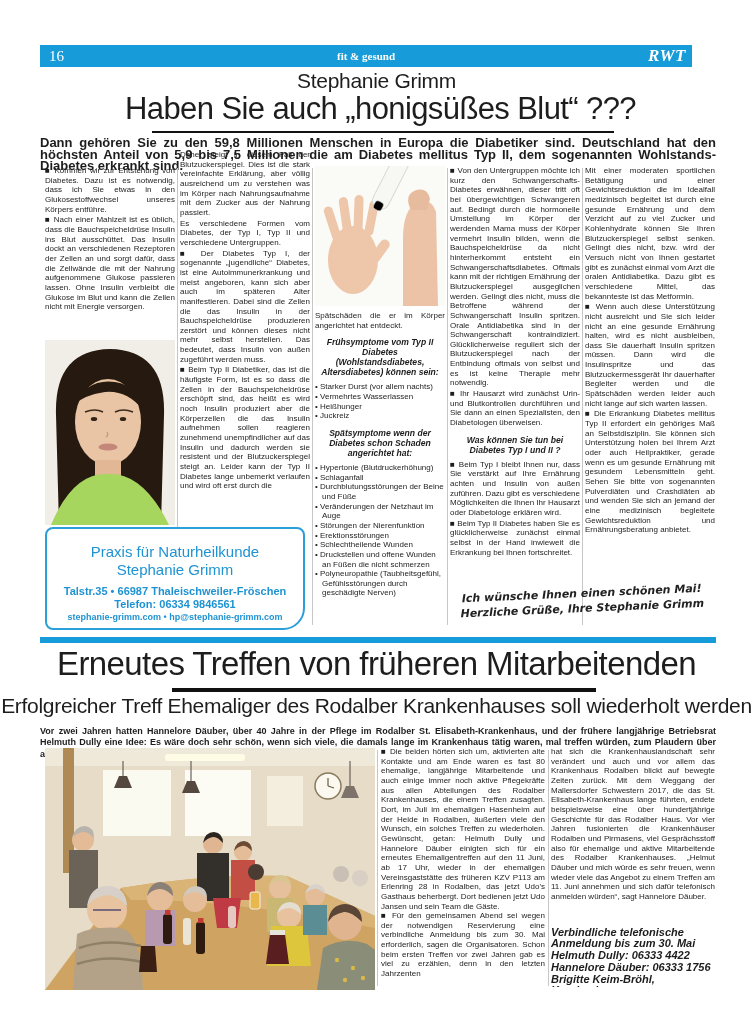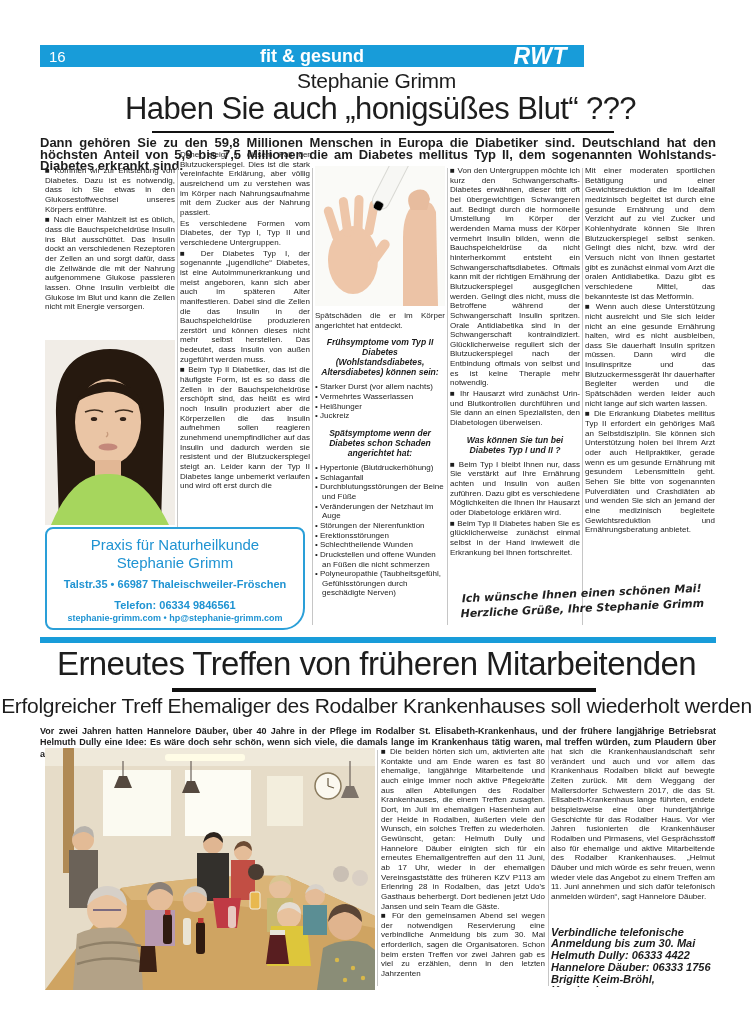--- a/index.html
+++ b/index.html
@@ -3,25 +3,25 @@
 <meta charset="utf-8">
 <style>
   * { margin:0; padding:0; box-sizing:border-box; }
   html,body { background:#888; }
   .page {
     position:relative; width:753px; height:1024px; background:#fff;
     font-family:"Liberation Sans", sans-serif; color:#1d1d1d; overflow:hidden;
     margin:0 auto;
   }
   
-  .barhead { position:absolute; left:40px; top:45px; width:544px; height:22px;
-    display:flex; align-items:center; color:#fff; }
+  .barhead { position:absolute; left:40px; top:45px; width:652px; height:22px;
+    display:flex; align-items:center; color:#fff;font-family:Liberation Serif, serif; }
   .pageno { position:absolute; left:9px; font-size:15px; font-weight:400; }
-  .section { width:100%; text-align:center; font-size:18px; font-weight:700; }
-  .brand { position:absolute; right:17px; font-size:23px; font-weight:700; font-style:italic; letter-spacing:.5px;text-align:center; }
+  .section { width:100%; text-align:center; font-size:11px; font-weight:700; }
+  .brand { position:absolute; right:6px; font-size:17px; font-weight:700; font-style:italic; letter-spacing:.5px;text-align:center; }
   
   .kicker { position:absolute; left:0; top:69px; width:753px; text-align:center;
     font-size:21px; font-weight:400; letter-spacing:-.3px; }
   .title1 { position:absolute; left:0; top:91px; width:753px; text-align:center;
     font-size:31px; font-weight:400; letter-spacing:-.6px;padding-left:8px; }
   .title1-rule { position:absolute; left:152px; top:131px; width:462px; height:2px; background:#111; }
   .lead1 { position:absolute; left:40px; top:137px; width:676px;
     font-size:13px; line-height:11.5px; font-weight:700; text-align:justify; }
   
   .col { position:absolute; width:130px; overflow:hidden; }
@@ -36,21 +36,21 @@
     line-height:10px; margin:7px 2px 5px; }
   .sym-list { list-style:none; }
   .sym-list li { font-size:8px; line-height:9.65px; padding-left:7px; text-indent:-7px; }
   .sym-list li::before { content:"• "; }
   .caption3 { font-size:8px; line-height:9.65px; text-align:justify; margin-top:5px; }
   
   .portrait { position:absolute; left:45px; top:340px; width:130px; height:185px; }
   .handsimg { width:130px; height:140px; display:block; }
   .infobox { position:absolute; left:45px; top:527px; width:260px; height:103px;
     background:#fff; border:2px solid #2a9fd8; border-radius:8px 8px 22px 8px;
-    text-align:center; color:#1f93d2; padding-top:7px; }
+    text-align:center; color:#1f93d2; padding-top:14px; }
   .ib-name { font-size:15px; line-height:18px; font-weight:400; }
   .ib-addr { font-size:11px; line-height:13px; font-weight:700; margin-top:6px; }
   .ib-web  { font-size:9px;  line-height:12px; font-weight:700; }
   
   .closing { position:absolute; left:448px; top:586px; width:268px; text-align:center;
     font-family:"DejaVu Sans", sans-serif; font-size:11px; line-height:15px;
     font-weight:700; font-style:italic; transform:rotate(-2.5deg); color:#222; }
   .divider { position:absolute; left:40px; top:637px; width:676px; height:6px; background:#189cd9; }
   
   .title2 { position:absolute; left:0; top:645px; width:753px; text-align:center;
@@ -105,21 +105,21 @@
     <path d="M62,92 Q64,95 61,97" stroke="#c79a7c" stroke-width="1.3" fill="none"></path>
     <ellipse cx="63" cy="107" rx="9.5" ry="3.6" fill="#c4887a"></ellipse>
     <rect x="50" y="120" width="26" height="24" fill="#e2b795"></rect>
     <path d="M6,185 Q28,132 63,134 Q98,132 124,185 Z" fill="#a6d65d"></path>
   </svg>
 
   <div class="infobox">
     <div class="ib-name">Praxis für Naturheilkunde</div>
     <div class="ib-name">Stephanie Grimm</div>
     <div class="ib-addr">Talstr.35 • 66987 Thaleischweiler-Fröschen</div>
-    <div class="ib-addr" style="margin-top:8px;">Telefon: 06334 9846561</div>
+    <div class="ib-addr" style="margin-top:0;">Telefon: 06334 9846561</div>
     <div class="ib-web">stephanie-grimm.com • hp@stephanie-grimm.com</div>
   </div>
 
   <div class="col c2">
     <p>Daher steigt in diesem Fall der Blutzuckerspiegel. Dies ist die stark vereinfachte Erklärung, aber völlig ausreichend um zu verstehen was im Körper nach Nahrungsaufnahme mit dem Zucker aus der Nahrung passiert.</p>
     <p>Es verschiedene Formen vom Diabetes, der Typ I, Typ II und verschiedene Untergruppen.</p>
     <p>■ Der Diabetes Typ I, der sogenannte „jugendliche“ Diabetes, ist eine Autoimmunerkrankung und meist angeboren, kann sich aber auch im späteren Alter manifestieren. Dabei sind die Zellen die das Insulin in der Bauchspeicheldrüse produzieren zerstört und können dieses nicht mehr selbst herstellen. Das bedeutet, dass Insulin von außen zugeführt werden muss.</p>
     <p>■ Beim Typ II Diabetiker, das ist die häufigste Form, ist es so dass die Zellen in der Bauchspeicheldrüse erschöpft sind, das heißt es wird noch Insulin produziert aber die Körperzellen die das Insulin aufnehmen sollen reagieren zunehmend unempfindlicher auf das Insulin und dadurch werden sie resistent und der Blutzuckerspiegel steigt an. Leider kann der Typ II Diabetes lange unbemerkt verlaufen und wird oft erst durch die</p>
   </div>
 

